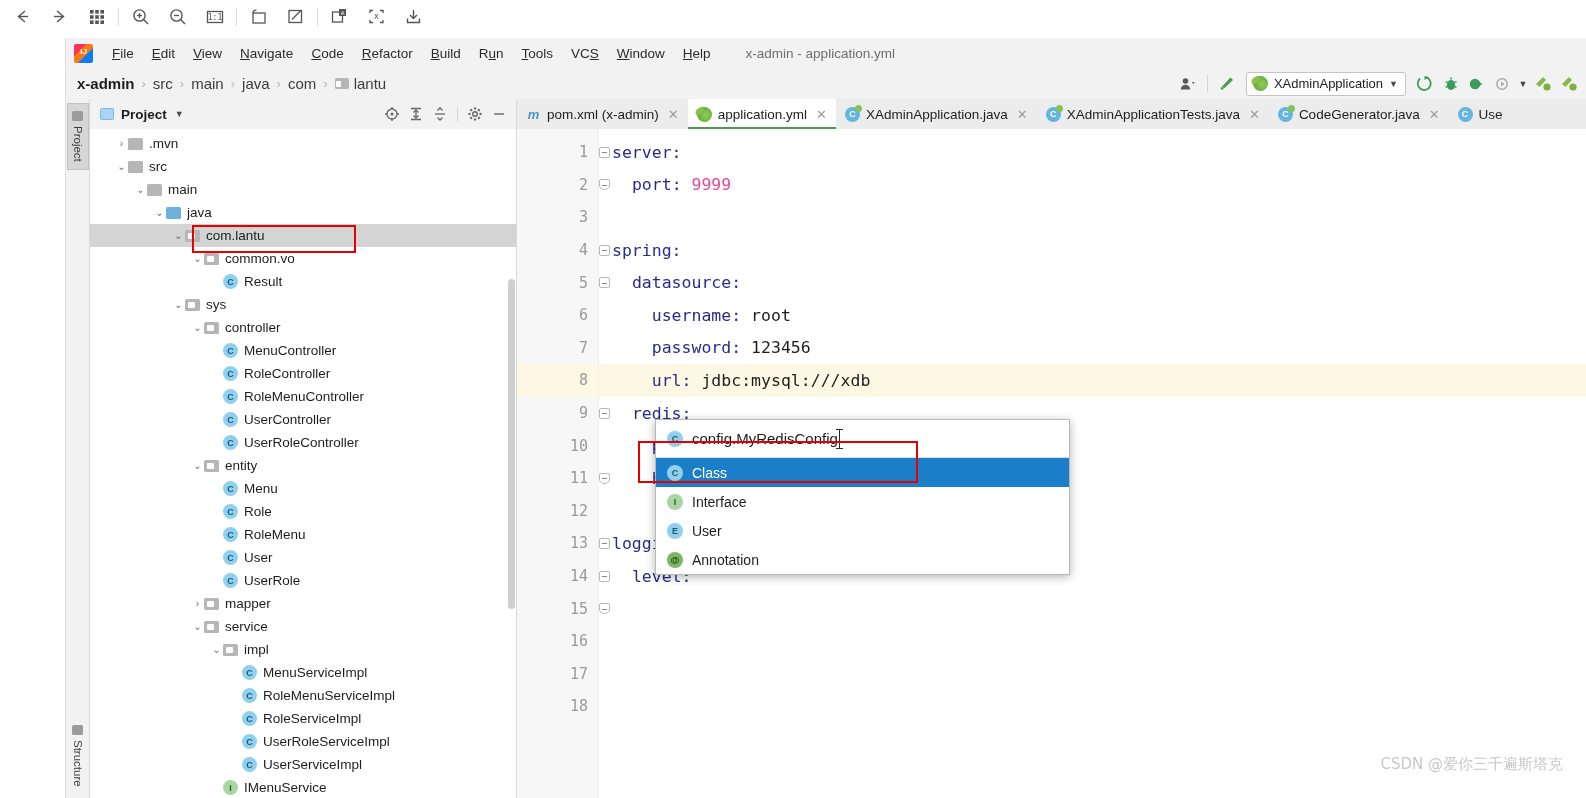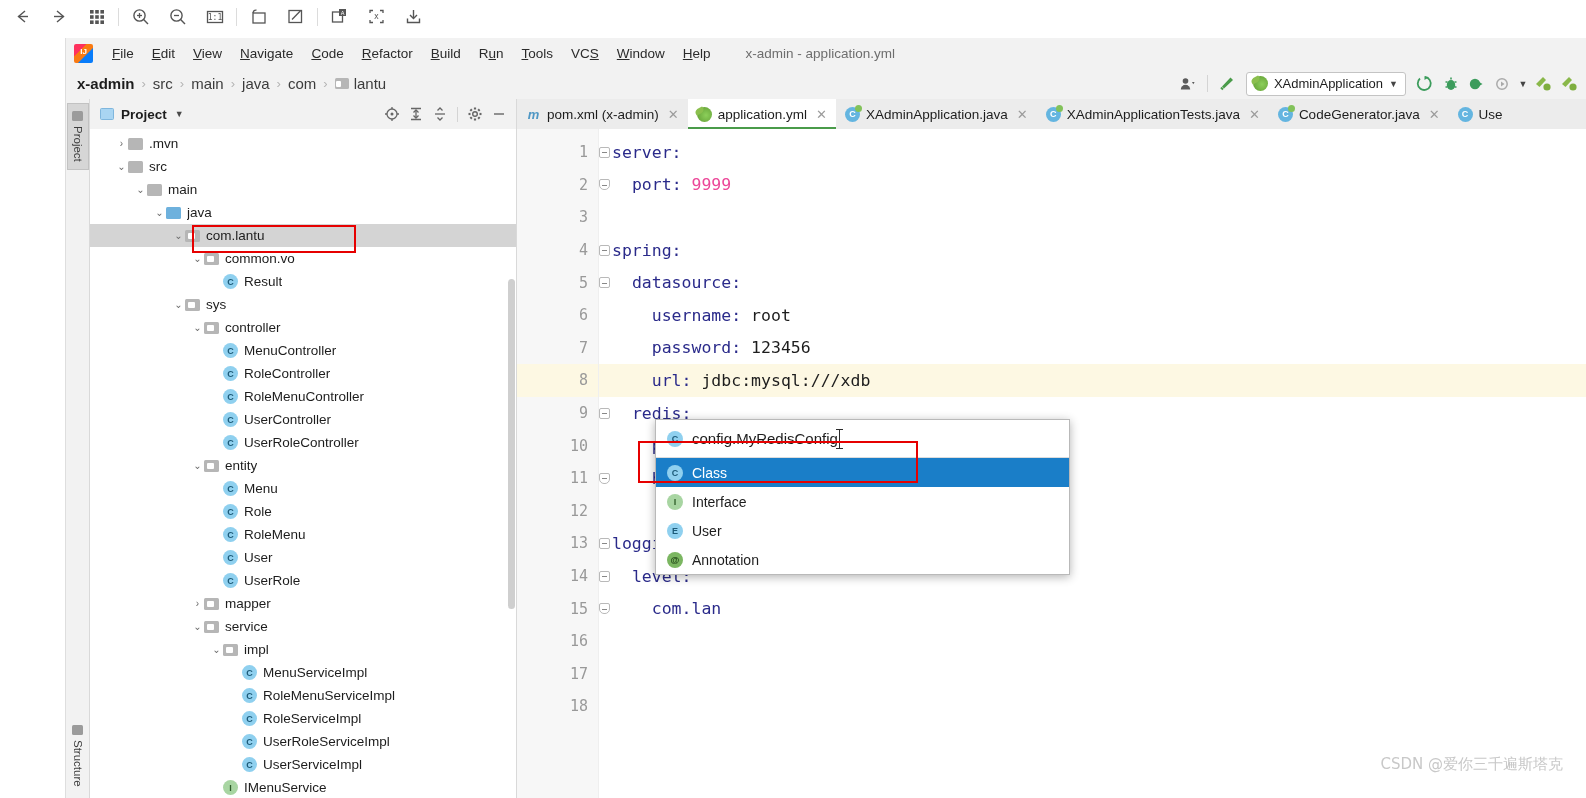--- a/index.html
+++ b/index.html
@@ -802,21 +802,20 @@
               <div class="cline"><span>  </span><span class="k">datasource</span><span class="k">:</span></div>
               <div class="cline"><span>    </span><span class="k">username</span><span class="k">:</span><span class="v"> root</span></div>
               <div class="cline"><span>    </span><span class="k">password</span><span class="k">:</span><span class="v"> 123456</span></div>
               <div class="cline hl"><span>    </span><span class="k">url</span><span class="k">:</span><span class="v"> jdbc:mysql:///xdb</span></div>
               <div class="cline"><span>  </span><span class="k">redis</span><span class="k">:</span></div>
               <div class="cline"><span>    </span><span class="k">port</span><span class="k">:</span><span class="num"> 6</span></div>
               <div class="cline"><span>    </span><span class="k">host</span><span class="k">:</span><span class="v"> l</span></div>
               <div class="cline"></div>
               <div class="cline"><span></span><span class="k">logging</span><span class="k">:</span></div>
               <div class="cline"><span>  </span><span class="k">level</span><span class="k">:</span></div>
-              <div class="cline"><span>    </span><span class="k">com.lan</span></div>
               <div class="cline"></div>
               <div class="cline"></div>
               <div class="cline"></div>
             </div>
 
           <div class="popup" style="left:138px; top:290px; width:415px;">
             <div class="popup-input-row">
               <span class="opt-ic" style="margin-right:9px;">C</span>
               <span class="popup-input-text">config.MyRedisConfig</span>
               <span class="caret-i"></span>

